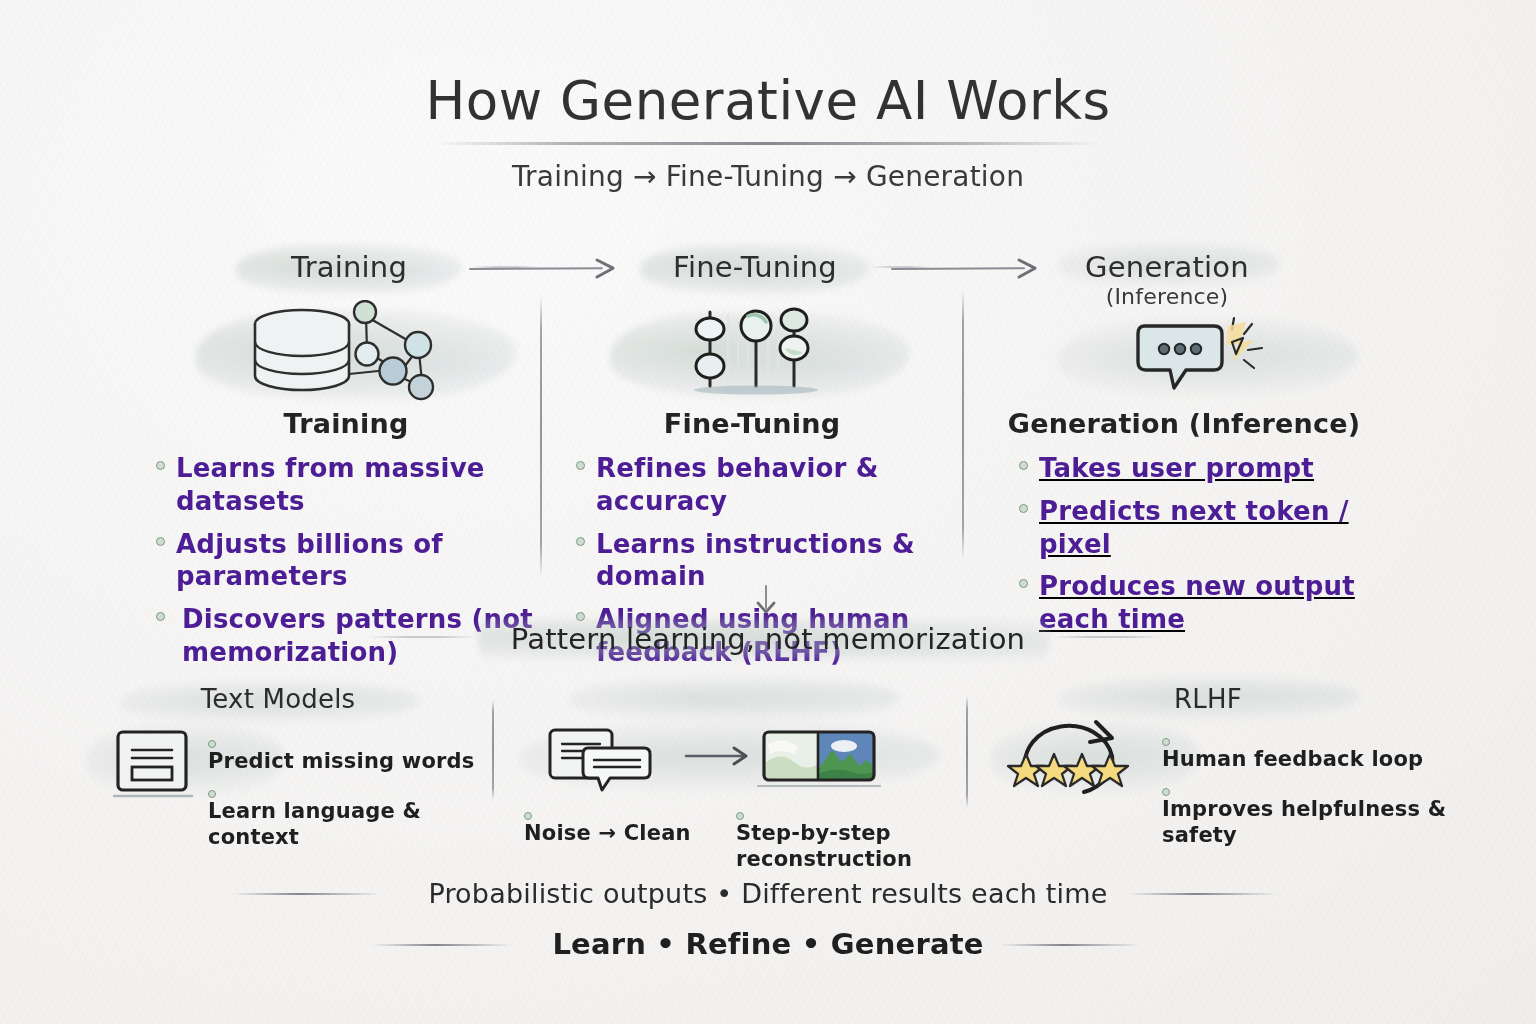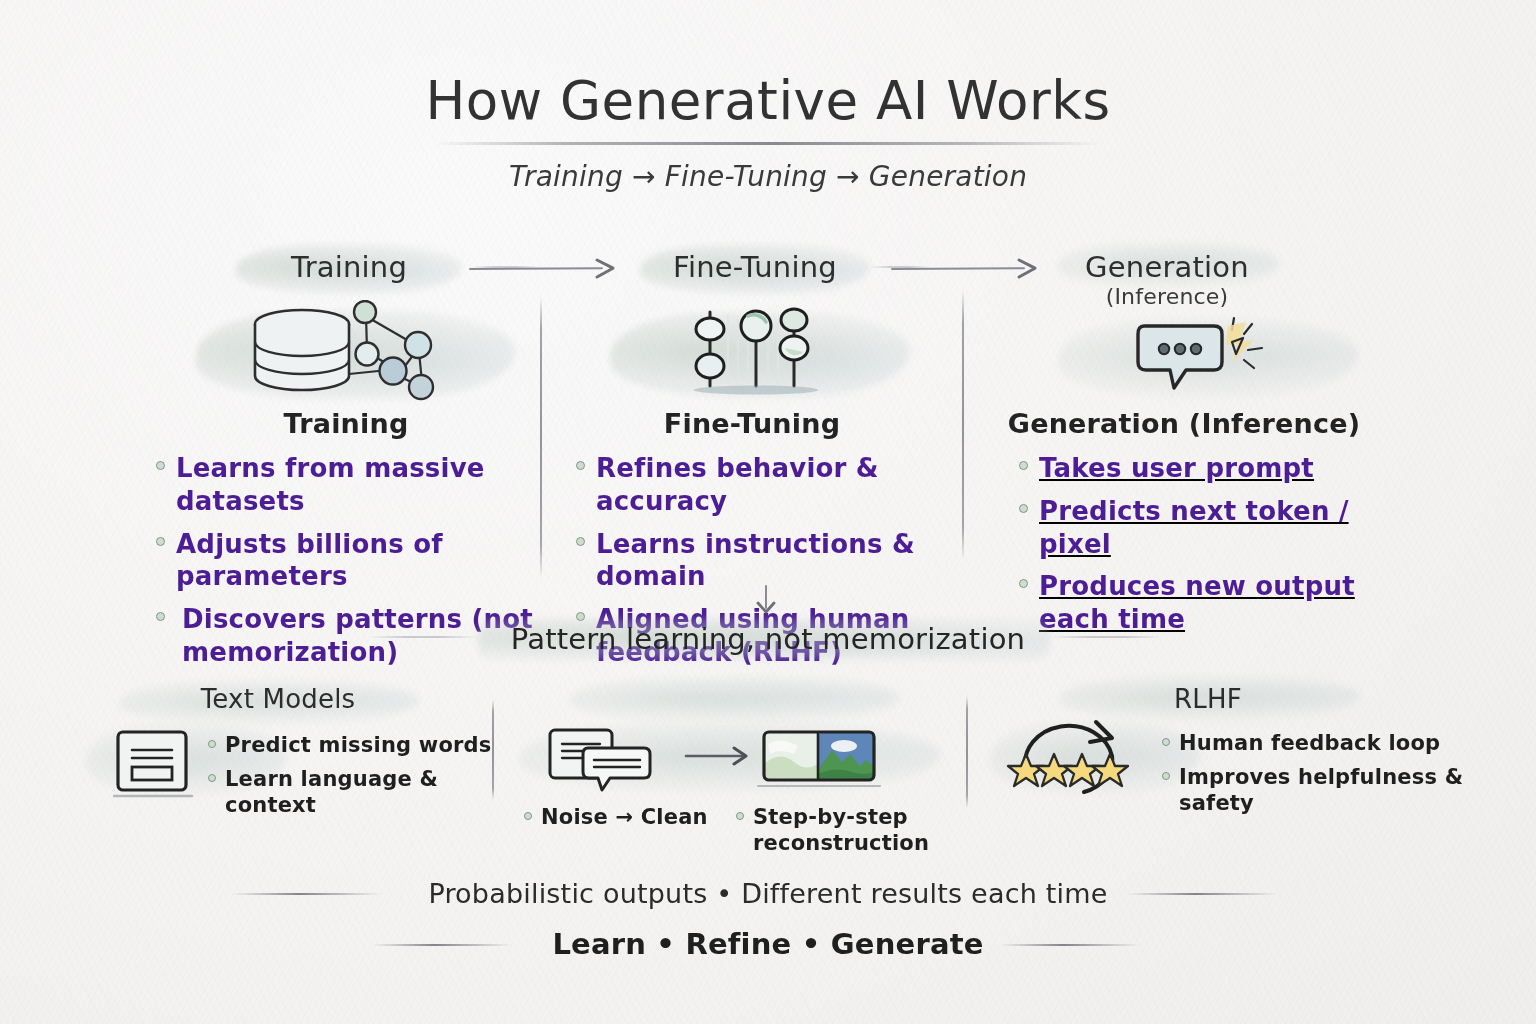--- a/index.html
+++ b/index.html
@@ -49,21 +49,20 @@
   #title-rule {
     left: 435px; top: 142px; width: 666px; height: 3px;
     background: linear-gradient(to right, rgba(150,150,155,0) 0%, rgba(120,120,128,0.55) 20%, rgba(100,100,110,0.75) 50%, rgba(120,120,128,0.5) 80%, rgba(150,150,155,0) 100%);
     border-radius: 2px;
   }
   #subtitle {
     left: 0; right: 0; top: 160px;
     text-align: center;
     font-size: 28px;
     color: #3a3a3a;
-    font-style: italic;
   }
 
   
   .wash {
     position: absolute;
     border-radius: 40% 45% 42% 48% / 55% 50% 60% 45%;
     background:
       radial-gradient(ellipse at 30% 45%, rgba(171,190,178,0.40) 0%, rgba(186,199,192,0.22) 45%, rgba(200,208,205,0.05) 75%, rgba(255,255,255,0) 100%),
       radial-gradient(ellipse at 72% 60%, rgba(178,195,200,0.28) 0%, rgba(198,208,210,0.10) 55%, rgba(255,255,255,0) 100%);
     filter: blur(3px);
@@ -152,20 +151,21 @@
 
   .sbullets { position: absolute; }
   .sbullet {
     display: flex;
     align-items: flex-start;
     margin-bottom: 8px;
     font-size: 21px;
     line-height: 1.24;
     color: #1f1f1f;
     font-weight: 600;
+    flex-direction: column;
   }
   .sbullet .dot {
     flex: 0 0 auto;
     width: 8px; height: 8px;
     border: 1.7px solid #7d9a82;
     background: #cfdcd0;
     border-radius: 50%;
     margin: 8px 9px 0 0;
   }
 

